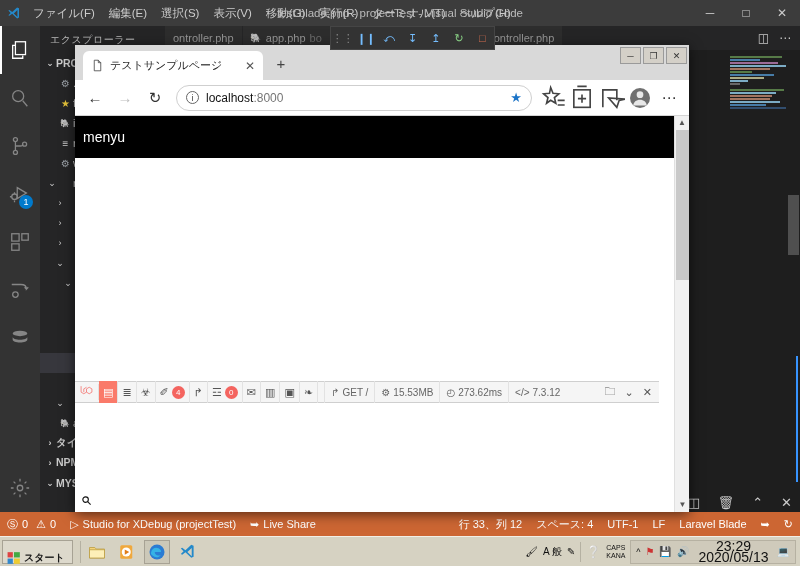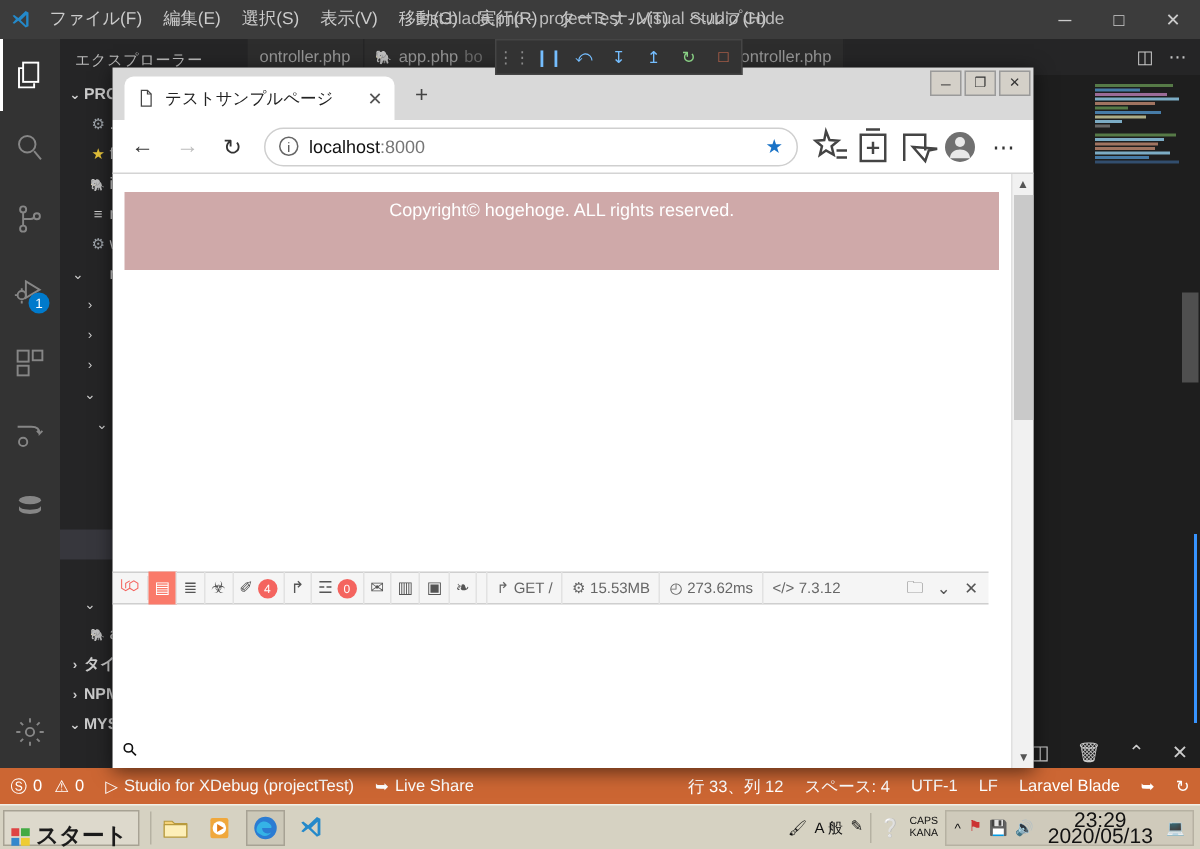--- a/index.html
+++ b/index.html
@@ -188,21 +188,21 @@
   .page-find { position: absolute; left: 6px; bottom: 4px; font-size: 11px; color: #111; }
 
   
   #taskbar {
     position: absolute; left: 0; top: 536px; width: 800px; height: 30px;
     background: #d6d2c2; border-top: 1px solid #f2efe6;
     display: flex; align-items: center;
   }
   .tb-start {
     display: flex; align-items: center; gap: 3px; height: 24px; margin: 0 4px 0 2px;
-    padding: 12px 7px 0 4px; background: #ddd9cc; border: 1px solid #a7a294; font-size: 15px; font-weight: bold; color: #1b1b1b;
+    padding: 12px 7px 0 4px; background: #ddd9cc; border: 1px solid #a7a294; font-size: 10px; font-weight: bold; color: #1b1b1b;
   }
   .tb-sep { width: 1px; height: 22px; background: #b5b1a2; margin: 0 3px; }
   .tb-apps { display: flex; align-items: center; gap: 4px; }
   .tb-app { width: 26px; height: 24px; display: flex; align-items: center; justify-content: center; }
   .tb-app.act { background: #ccc8b8; border: 1px solid #a7a294; }
   .tb-tray {
     margin-left: auto; display: flex; align-items: center; gap: 5px; height: 26px;
     padding: 0 4px; font-size: 10px; color: #111;
   }
   .tray-divider { width: 1px; height: 20px; background: #b5b1a2; }
@@ -562,22 +562,22 @@
               <circle cx="12" cy="8" r="4"></circle>
               <path d="M4 21c0-4.4 3.6-7 8-7s8 2.6 8 7z"></path>
             </svg>
         </div>
         <div class="nav-btn">⋯</div>
       </div>
     </div>
 
     <div class="edge-page">
       <div class="page-inner">
-        <div class="site-footer">
-          <span>Copyright© hogehoge. ALL rights reserved.</span>
+        <div class="site-header">
+          <span>menyu</span>
         </div>
 
         <div class="debugbar">
           <div class="db-laravel">
             <svg viewBox="0 0 24 24" width="13" height="13" fill="none" stroke="#f4645f" stroke-width="1.3">
                 <path d="M2 4v11l5 3 5-3 5 3 5-3V9l-5-3-5 3v6"></path>
                 <path d="M7 15V9l5-3"></path>
               </svg>
           </div>
           <div id="db-items" style="display:flex;align-items:center">

